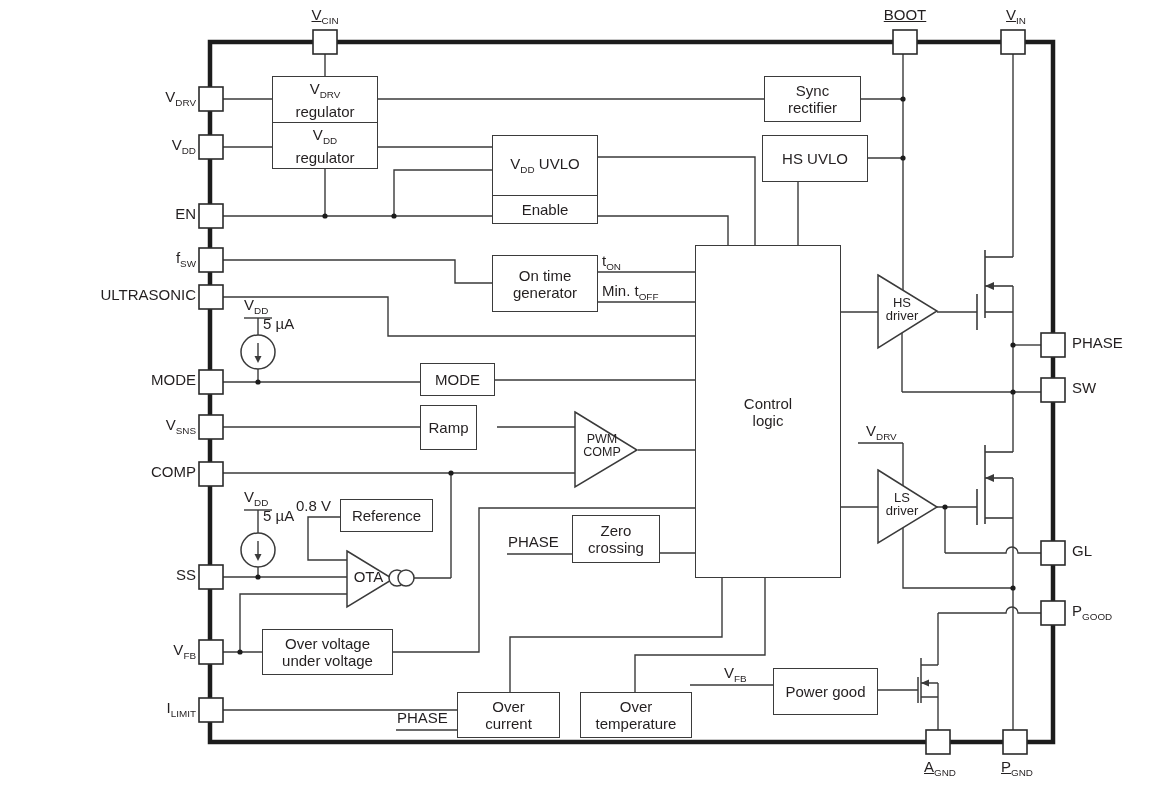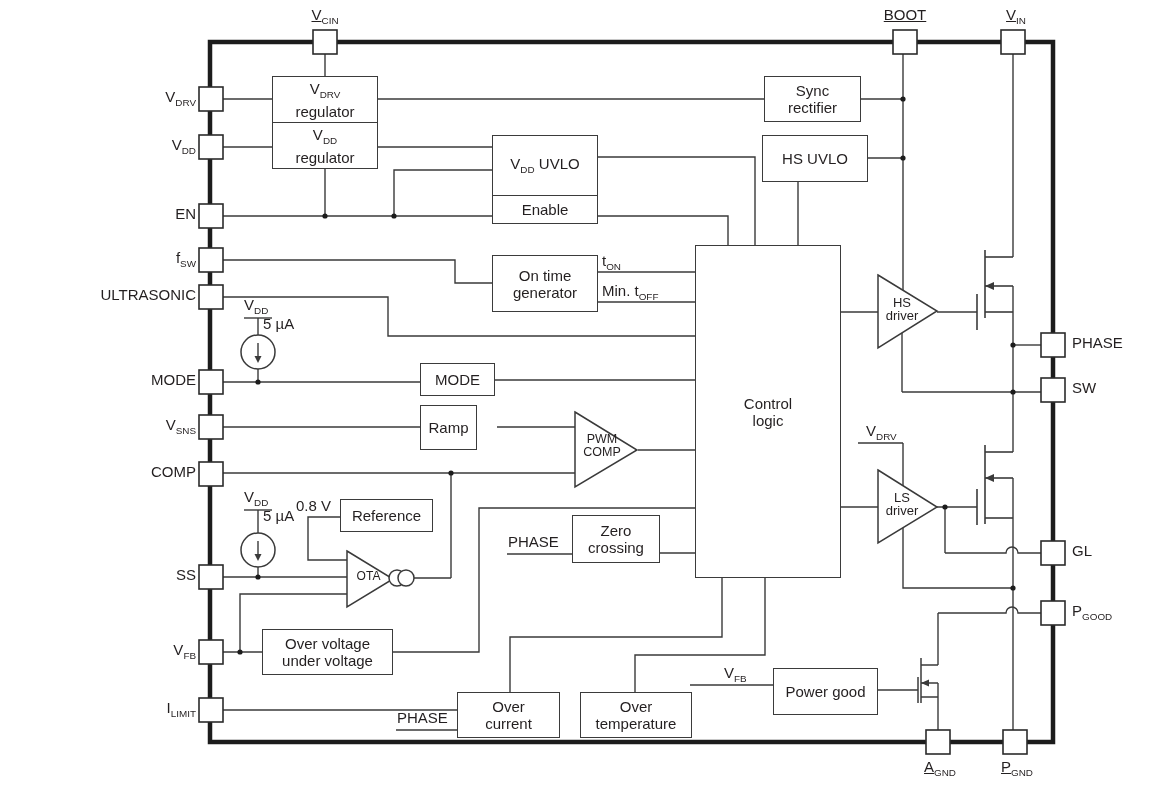--- a/index.html
+++ b/index.html
@@ -246,21 +246,21 @@
       <div>COMP</div>
   </div>
   <div class="amp tiny" style="left:879px;top:296px;width:46px">
     <div>HS</div>
       <div>driver</div>
   </div>
   <div class="amp tiny" style="left:879px;top:491px;width:46px">
     <div>LS</div>
       <div>driver</div>
   </div>
-  <div class="amp" style="left:350px;top:570px;width:37px;font-size:12px">
+  <div class="amp" style="left:350px;top:570px;width:37px;font-size:15px">
     <div>OTA</div>
   </div>
 
   <div class="lbl cx" style="left:325px;top:6px"><span>V</span><sub>CIN</sub></div>
   <div class="lbl cx" style="left:905px;top:6px"><span>BOOT</span><sub></sub></div>
   <div class="lbl cx" style="left:1016px;top:6px"><span>V</span><sub>IN</sub></div>
 
   <div class="lbl rt" style="top:88px"><span>V</span><sub>DRV</sub></div>
   <div class="lbl rt" style="top:136px"><span>V</span><sub>DD</sub></div>
   <div class="lbl rt" style="top:205px"><span>EN</span><sub></sub></div>

